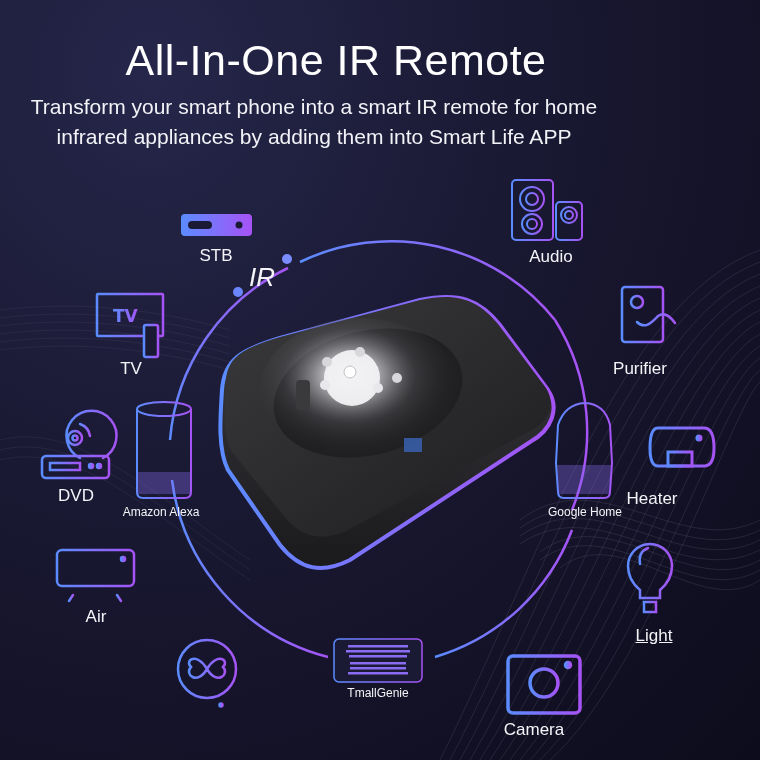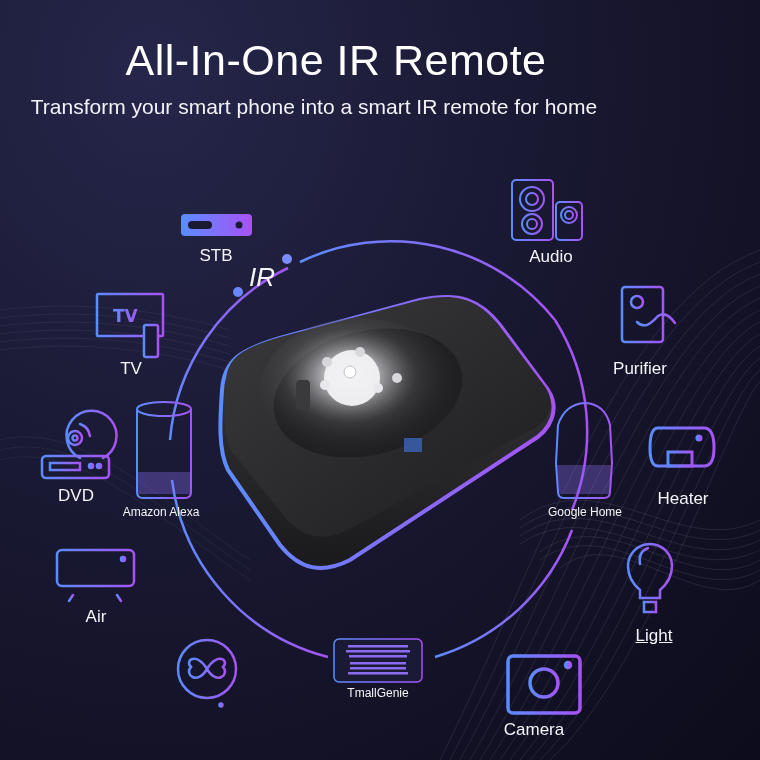--- a/index.html
+++ b/index.html
@@ -224,30 +224,31 @@
       <rect x="508" y="656" width="72" height="57" rx="5"></rect>
       <line x1="527" y1="648" x2="538" y2="648"></line>
       <circle cx="544" cy="683" r="14"></circle>
       <circle cx="568" cy="665" r="2.5" fill="url(#g)"></circle>
     </g>
   </svg>
 
   <div class="title">All-In-One IR Remote</div>
   <div class="subtitle">
     <div>Transform your smart phone into a smart IR remote for home</div>
+    <div>infrared appliances by adding them into Smart Life APP</div>
   </div>
 
   <div class="label ir" style="left:262px; top:262px;font-style:italic;">IR</div>
 
   <div class="label" style="left:216px; top:246px;">STB</div>
   <div class="label" style="left:551px; top:247px;">Audio</div>
   <div class="label" style="left:131px; top:359px;">TV</div>
   <div class="label" style="left:640px; top:359px;">Purifier</div>
   <div class="label" style="left:76px;  top:486px;">DVD</div>
-  <div class="label" style="left:683px; top:489px;">Heater</div>
+  <div class="label" style="left:652px; top:489px;">Heater</div>
   <div class="label" style="left:96px;  top:607px;">Air</div>
   <div class="label" style="left:654px; top:626px;text-decoration:underline;">Light</div>
   <div class="label" style="left:205px; top:714px;margin-top:45px;">Fan</div>
   <div class="label" style="left:534px; top:720px;text-align:center;">Camera</div>
 
   <div class="label small" style="left:161px; top:505px;">Amazon Alexa</div>
   <div class="label small" style="left:585px; top:505px;">Google Home</div>
   <div class="label small" style="left:378px; top:686px;">TmallGenie</div>
 </div>
 

